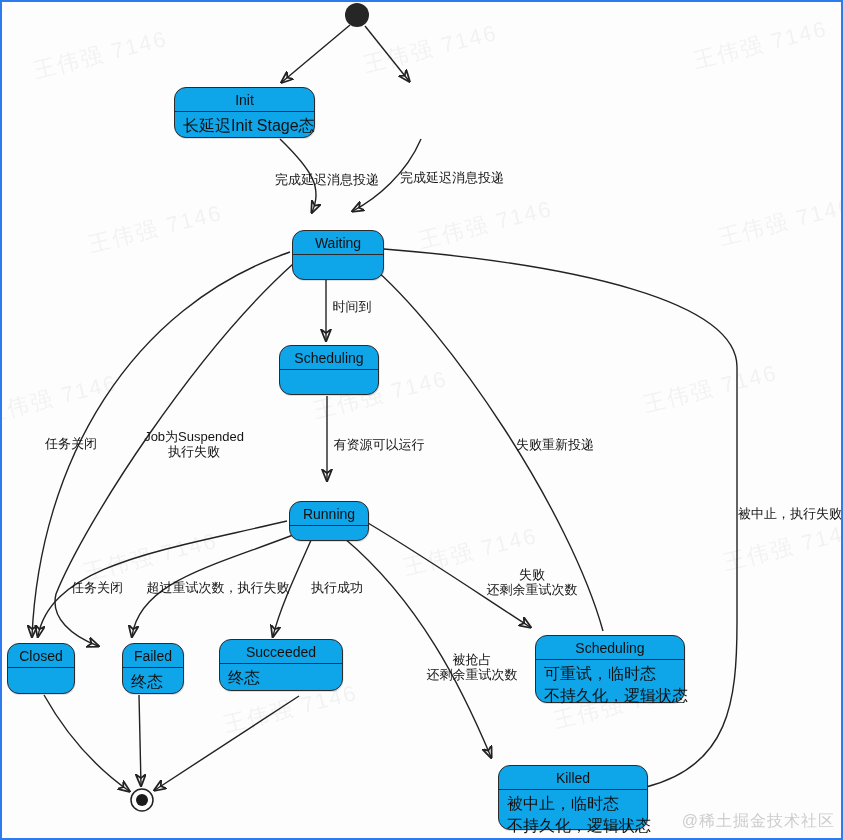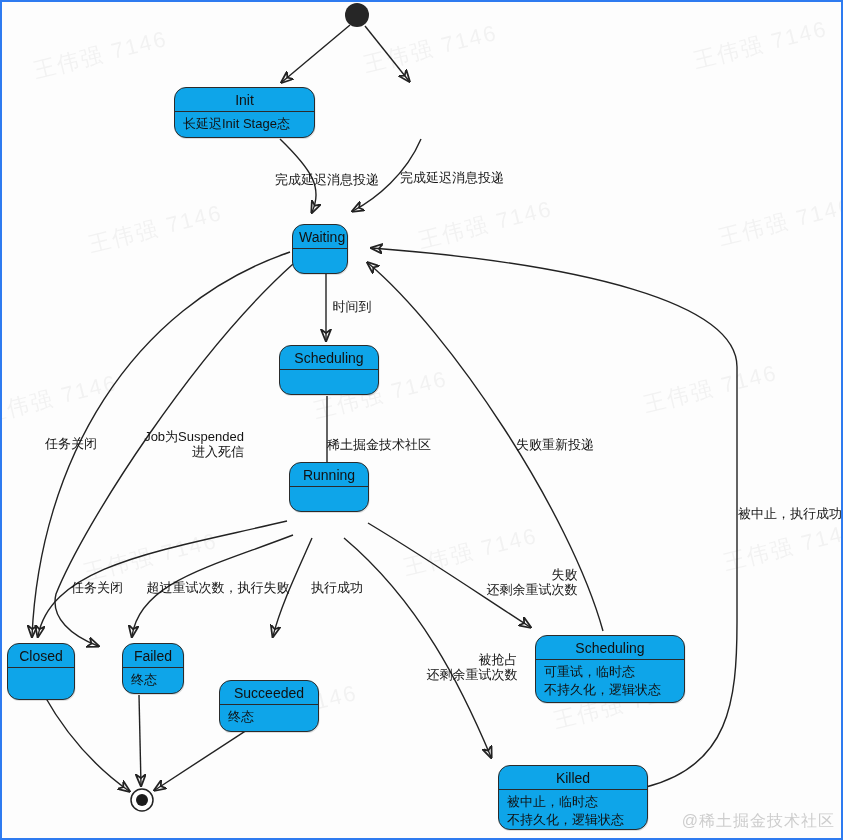--- a/index.html
+++ b/index.html
@@ -28,30 +28,30 @@
   }
   .state-title{
     font-size:14px;
     text-align:center;
     padding:4px 6px 3px;
     border-bottom:1.3px solid #2b2b2b;
     white-space:nowrap;
   }
   .state-body{
     flex:1;
-    font-size:13px;
+    font-size:16px;
     line-height:1.35;
     padding:3px 8px 2px;
     min-height:14px;
   }
   .state-body span{display:block;white-space:nowrap;}
   .edge-label{
     position:absolute;
     transform:translateX(-50%);
-    text-align:right;
+    text-align:center;
     font-size:13px;
     line-height:1.18;
     color:#141414;
     white-space:nowrap;
   }
   .edge-label span{display:block;}
   .wm{
     position:absolute;
     font-size:22px;
     letter-spacing:2px;
@@ -122,61 +122,61 @@
 
   <div class="state" style="left:172px;top:85px;width:141px;height:51px">
     <div class="state-title">Init</div>
     <div class="state-body">
         <span>长延迟Init Stage态</span>
         <span></span>
       </div>
   </div>
 
 
-  <div class="state" style="left:290px;top:222px;width:56px;height:50px">
+  <div class="state" style="left:290px;top:228px;width:92px;height:50px">
     <div class="state-title">Waiting</div>
     <div class="state-body">
         <span></span>
         <span></span>
       </div>
   </div>
 
   <div class="state" style="left:277px;top:343px;width:100px;height:50px">
     <div class="state-title">Scheduling</div>
     <div class="state-body">
         <span></span>
         <span></span>
       </div>
   </div>
 
-  <div class="state" style="left:287px;top:460px;width:80px;height:50px">
+  <div class="state" style="left:287px;top:499px;width:80px;height:40px">
     <div class="state-title">Running</div>
     <div class="state-body">
         <span></span>
         <span></span>
       </div>
   </div>
 
-  <div class="state" style="left:5px;top:641px;width:68px;height:57px">
+  <div class="state" style="left:5px;top:641px;width:68px;height:51px">
     <div class="state-title">Closed</div>
     <div class="state-body">
         <span></span>
         <span></span>
       </div>
   </div>
 
   <div class="state" style="left:120px;top:641px;width:62px;height:51px">
     <div class="state-title">Failed</div>
     <div class="state-body">
         <span>终态</span>
         <span></span>
       </div>
   </div>
 
-  <div class="state" style="left:217px;top:678px;width:100px;height:52px">
+  <div class="state" style="left:217px;top:637px;width:124px;height:52px">
     <div class="state-title">Succeeded</div>
     <div class="state-body">
         <span>终态</span>
         <span></span>
       </div>
   </div>
 
   <div class="state" style="left:533px;top:633px;width:150px;height:68px">
     <div class="state-title">Scheduling</div>
     <div class="state-body">
@@ -204,32 +204,32 @@
   <div class="edge-label" style="left:350px;top:297px">
       <span>时间到</span>
       <span></span>
     </div>
   <div class="edge-label" style="left:69px;top:434px">
       <span>任务关闭</span>
       <span></span>
     </div>
   <div class="edge-label" style="left:192px;top:427px">
       <span>Job为Suspended</span>
-      <span>进入死信</span>
+      <span>执行失败</span>
     </div>
   <div class="edge-label" style="left:377px;top:435px">
-      <span>稀土掘金技术社区</span>
+      <span>有资源可以运行</span>
       <span></span>
     </div>
   <div class="edge-label" style="left:553px;top:435px">
       <span>失败重新投递</span>
       <span></span>
     </div>
   <div class="edge-label" style="left:788px;top:504px">
-      <span>被中止，执行成功</span>
+      <span>被中止，执行失败</span>
       <span></span>
     </div>
   <div class="edge-label" style="left:95px;top:578px">
       <span>任务关闭</span>
       <span></span>
     </div>
   <div class="edge-label" style="left:216px;top:578px">
       <span>超过重试次数，执行失败</span>
       <span></span>
     </div>

